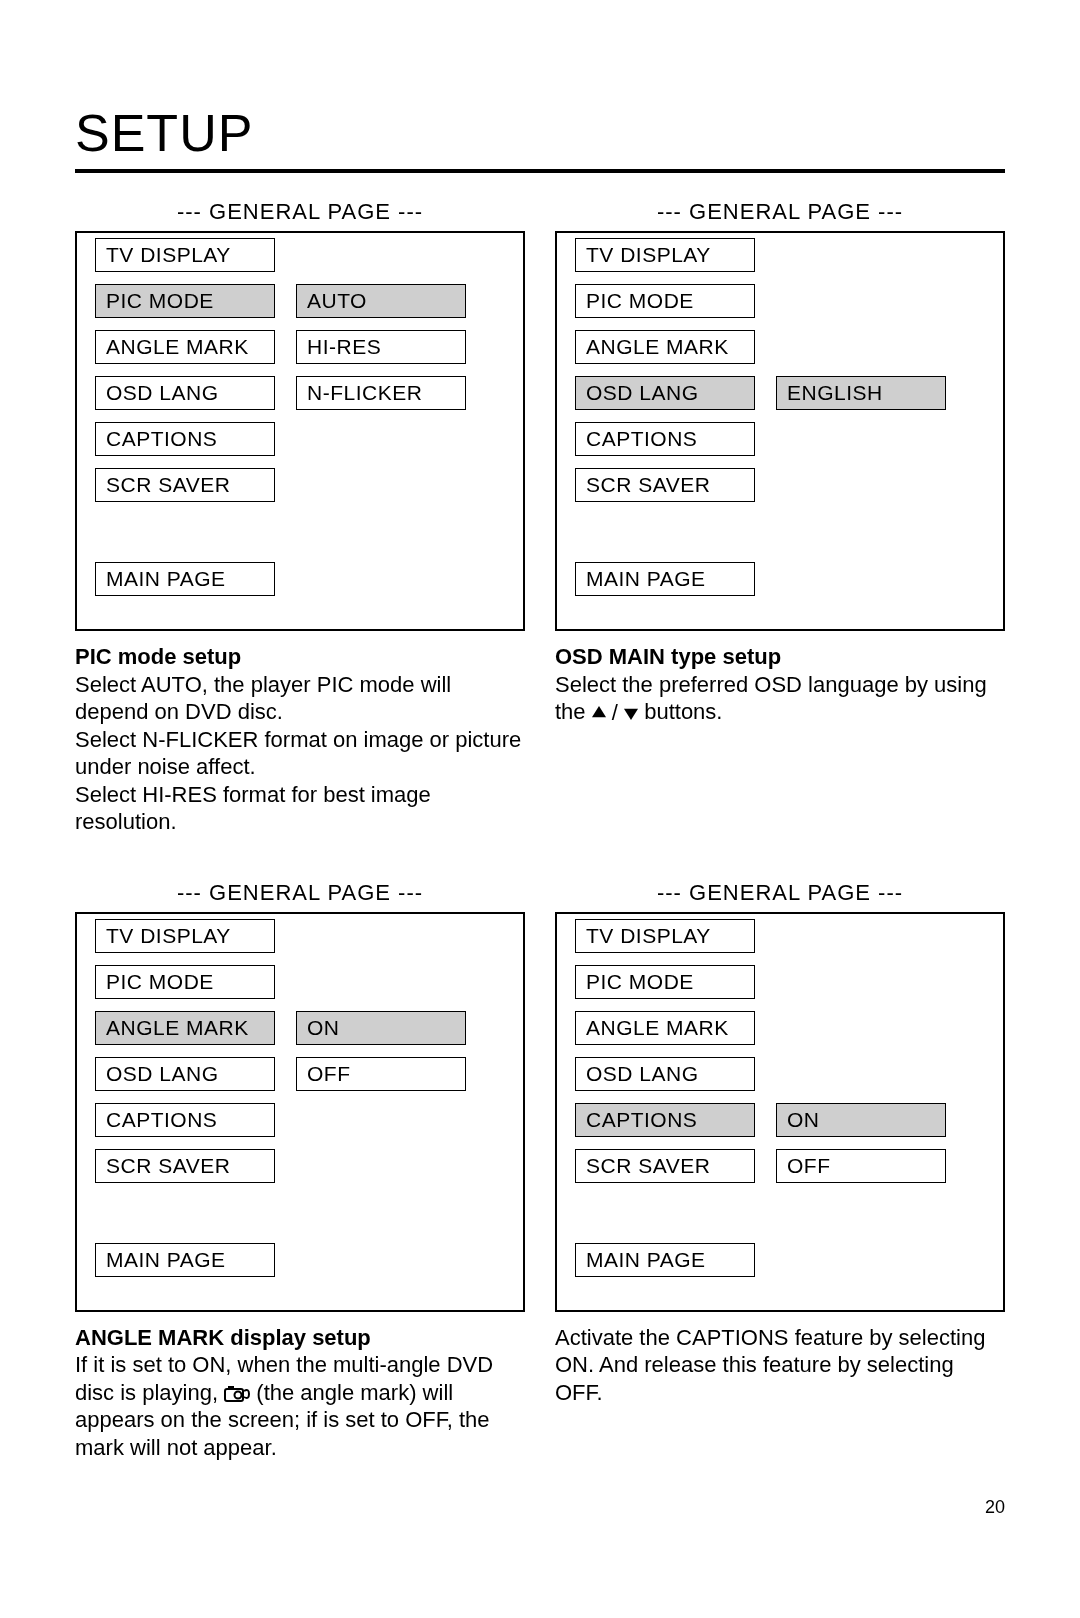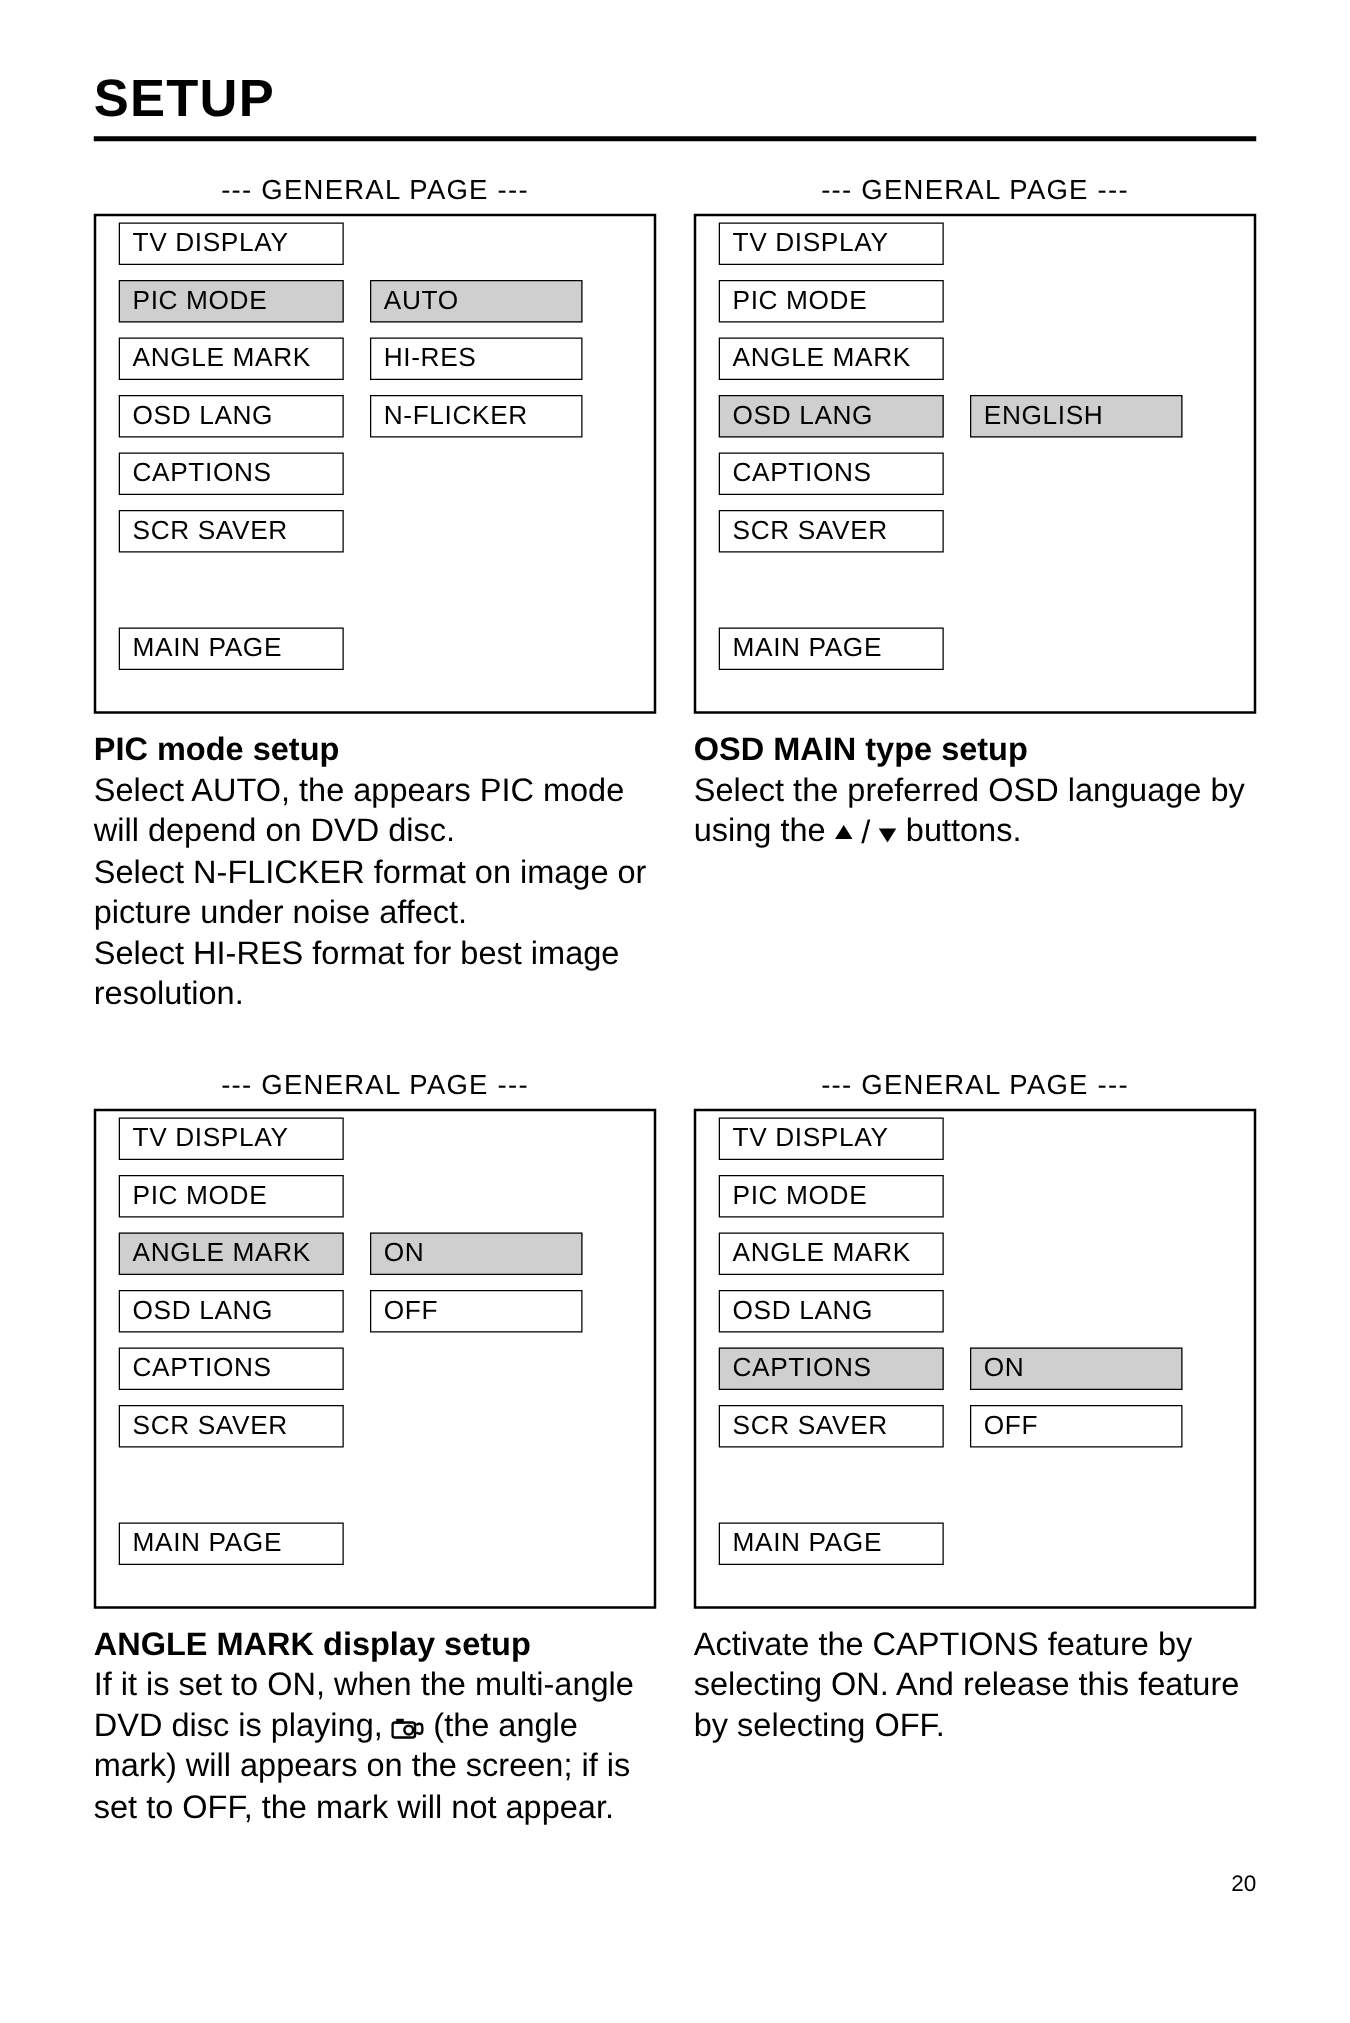--- a/index.html
+++ b/index.html
@@ -1,30 +1,30 @@
 <!DOCTYPE html>
 <html><head>
 <meta charset="utf-8">
 <style>
   * { box-sizing: border-box; margin: 0; padding: 0; }
   html, body { width: 1080px; height: 1618px; background: #fff; font-family: Arial, Helvetica, sans-serif; color: #000; }
   .page { padding: 55px 75px 0 75px; }
-  .title { font-size: 42px; font-weight: bold; letter-spacing: 1px; }
+  .title { font-size: 52px; font-weight: normal; letter-spacing: 1px; margin-top: 48px; }
   .hr { height: 4px; background: #000; margin-top: 6px; }
   .grid { display: flex; flex-wrap: wrap; gap: 44px 30px; margin-top: 26px; }
   .block { width: 450px; }
   .panel-title { text-align: center; font-size: 22px; letter-spacing: 1px; margin-bottom: 6px; }
   .panel { border: 2px solid #000; height: 400px; padding: 4px 18px 18px 18px; position: relative; }
   .row { display: flex; align-items: center; height: 36px; margin-bottom: 10px; }
   .cell { border: 1.5px solid #000; height: 34px; display: flex; align-items: center; padding: 0 10px; font-size: 21px; letter-spacing: 0.5px; }
   .cell.left { width: 180px; }
   .cell.right { width: 170px; margin-left: 21px; }
   .cell.sel { background: #cfcfcf; }
   .mainrow { position: absolute; left: 18px; bottom: 22px; }
-  .desc { margin-top: 12px; font-size: 26px; line-height: 1.25; }
+  .desc { margin-top: 12px; font-size: 22px; line-height: 1.25; }
   .desc-title { font-weight: bold; }
   .arrows { display: inline-block; vertical-align: -1px; }
   .arrows svg { width: 14px; height: 14px; }
   .footer { text-align: right; font-size: 18px; margin-top: 36px; }
 </style>
 </head>
 <body>
 
 <div class="page">
   <div class="title">SETUP</div>
@@ -55,21 +55,21 @@
           </div>
         <div class="row">
             <div class="cell left">SCR SAVER</div>
           </div>
         <div class="row mainrow">
             <div class="cell left">MAIN PAGE</div>
           </div>
       </div>
       <div class="desc">
         <div class="desc-title">PIC mode setup</div>
-        <div>Select AUTO, the appears PIC mode will depend on DVD disc.</div>
+        <div>Select AUTO, the player PIC mode will depend on DVD disc.</div>
         <div>Select N-FLICKER format on image or picture under noise affect.</div>
         <div>Select HI-RES format for best image resolution.</div>
       </div>
     </div>
 
     <div class="block">
       <div class="panel-title">--- GENERAL PAGE ---</div>
       <div class="panel">
         <div class="row">
             <div class="cell left">TV DISPLAY</div>

